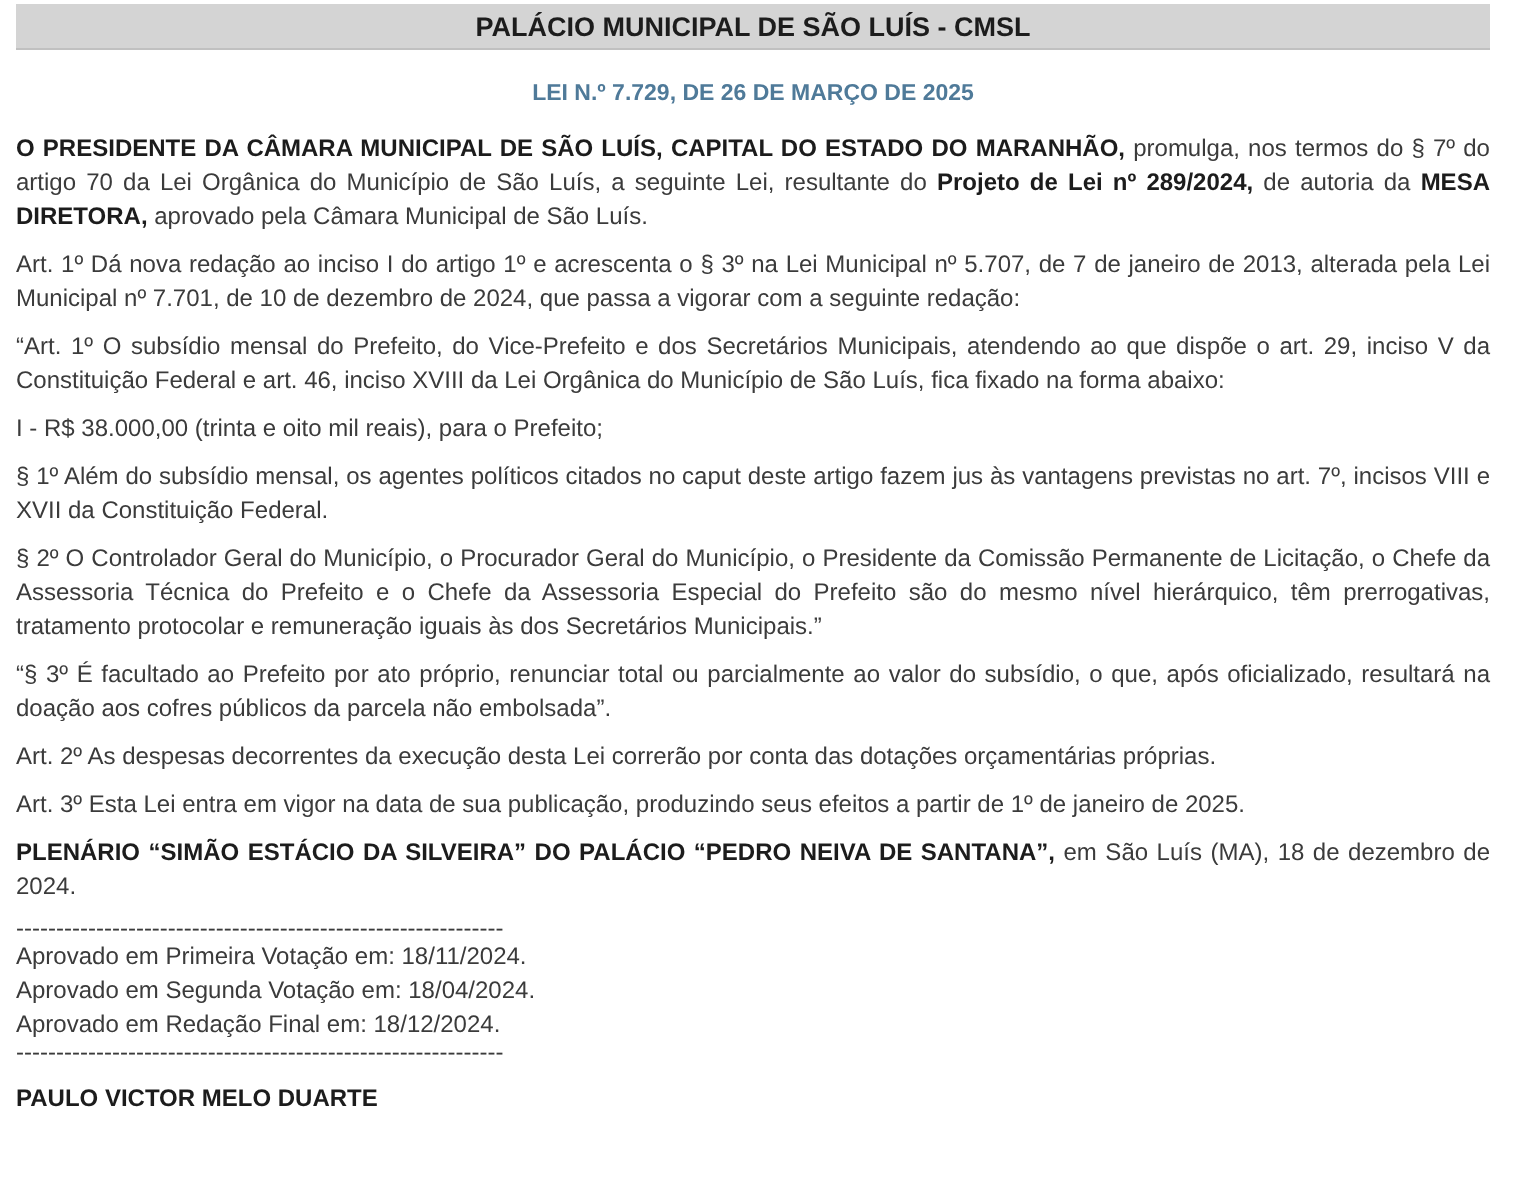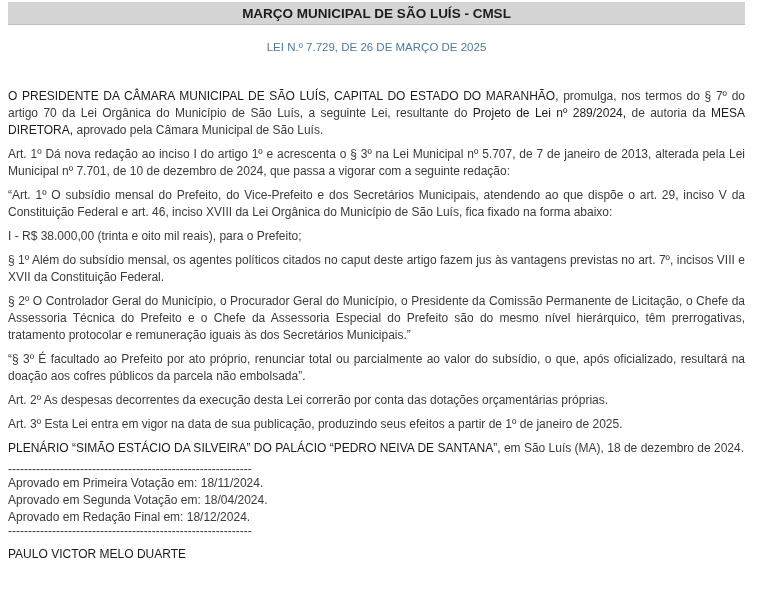--- a/index.html
+++ b/index.html
@@ -22,38 +22,38 @@
     background:var(--header-bar-bg);
     border-bottom:1px solid var(--header-bar-border);
     height:23px;
     text-align:center;
   }
   .header-bar .title{
     font-weight:bold;font-size:13.5px;line-height:23px;
     color:var(--bold-text);
   }
   .subtitle{
-    text-align:center;font-weight:normal;font-size:11.5px;
+    text-align:center;font-weight:bold;font-size:11.5px;
     color:var(--subtitle-text);
-    margin-top:14px;margin-bottom:32px;
+    margin-top:14px;margin-bottom:10px;
   }
   .blocks{margin-top:0;}
   .block{margin:0 0 7px 0;}
   .para{text-align:justify;}
   .tight{margin:0;}
   .sep{margin:0;line-height:11px;letter-spacing:0;white-space:nowrap;overflow:hidden;}
   .gap-top{margin-top:9px;}
-  .b{font-weight:normal;color:var(--bold-text);margin-top:23px;}
+  .b{font-weight:bold;color:var(--bold-text);margin-top:23px;}
 </style>
 </head>
 <body>
 
 <div class="page">
   <div class="header-bar">
-    <div class="title">MARÇO MUNICIPAL DE SÃO LUÍS - CMSL</div>
+    <div class="title">PALÁCIO MUNICIPAL DE SÃO LUÍS - CMSL</div>
   </div>
 
   <div class="subtitle">LEI N.º 7.729, DE 26 DE MARÇO DE 2025</div>
 
   <div class="blocks">
       <div class="block para"><span class="b">O PRESIDENTE DA CÂMARA MUNICIPAL DE SÃO LUÍS, CAPITAL DO ESTADO DO MARANHÃO,</span><span> promulga, nos termos do § 7º do artigo 70 da Lei Orgânica do Município de São Luís, a seguinte Lei, resultante do </span><span class="b">Projeto de Lei nº 289/2024,</span><span> de autoria da </span><span class="b">MESA DIRETORA,</span><span> aprovado pela Câmara Municipal de São Luís.</span></div>
       <div class="block para"><span>Art. 1º Dá nova redação ao inciso I do artigo 1º e acrescenta o § 3º na Lei Municipal nº 5.707, de 7 de janeiro de 2013, alterada pela Lei Municipal nº 7.701, de 10 de dezembro de 2024, que passa a vigorar com a seguinte redação:</span></div>
       <div class="block para"><span>“Art. 1º O subsídio mensal do Prefeito, do Vice-Prefeito e dos Secretários Municipais, atendendo ao que dispõe o art. 29, inciso V da Constituição Federal e art. 46, inciso XVIII da Lei Orgânica do Município de São Luís, fica fixado na forma abaixo:</span></div>
       <div class="block para"><span>I - R$ 38.000,00 (trinta e oito mil reais), para o Prefeito;</span></div>
       <div class="block para"><span>§ 1º Além do subsídio mensal, os agentes políticos citados no caput deste artigo fazem jus às vantagens previstas no art. 7º, incisos VIII e XVII da Constituição Federal.</span></div>

